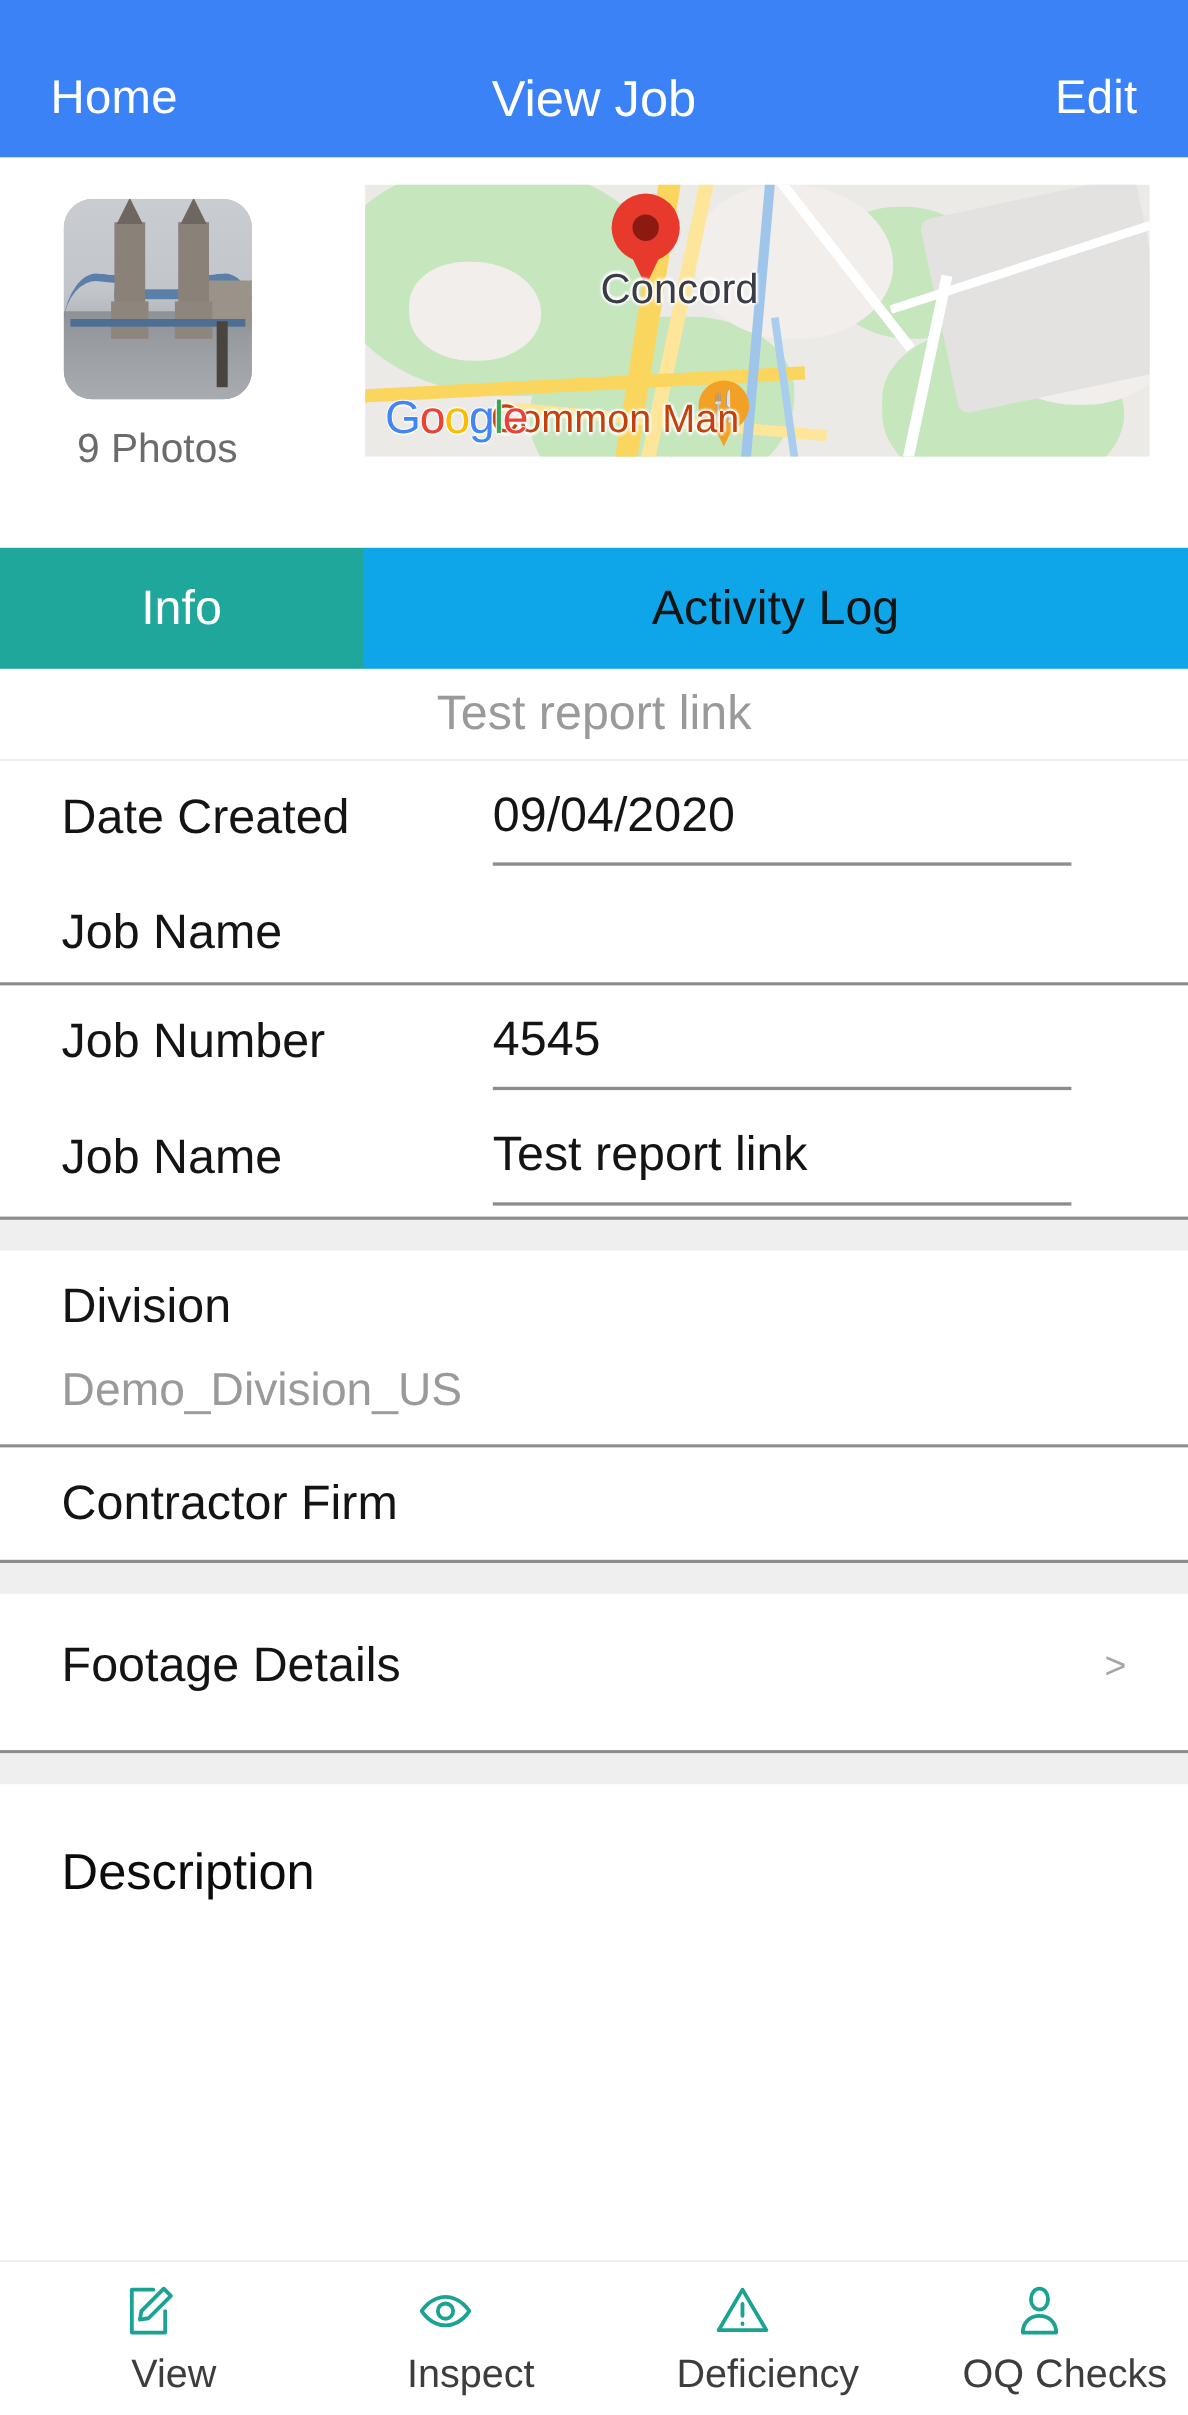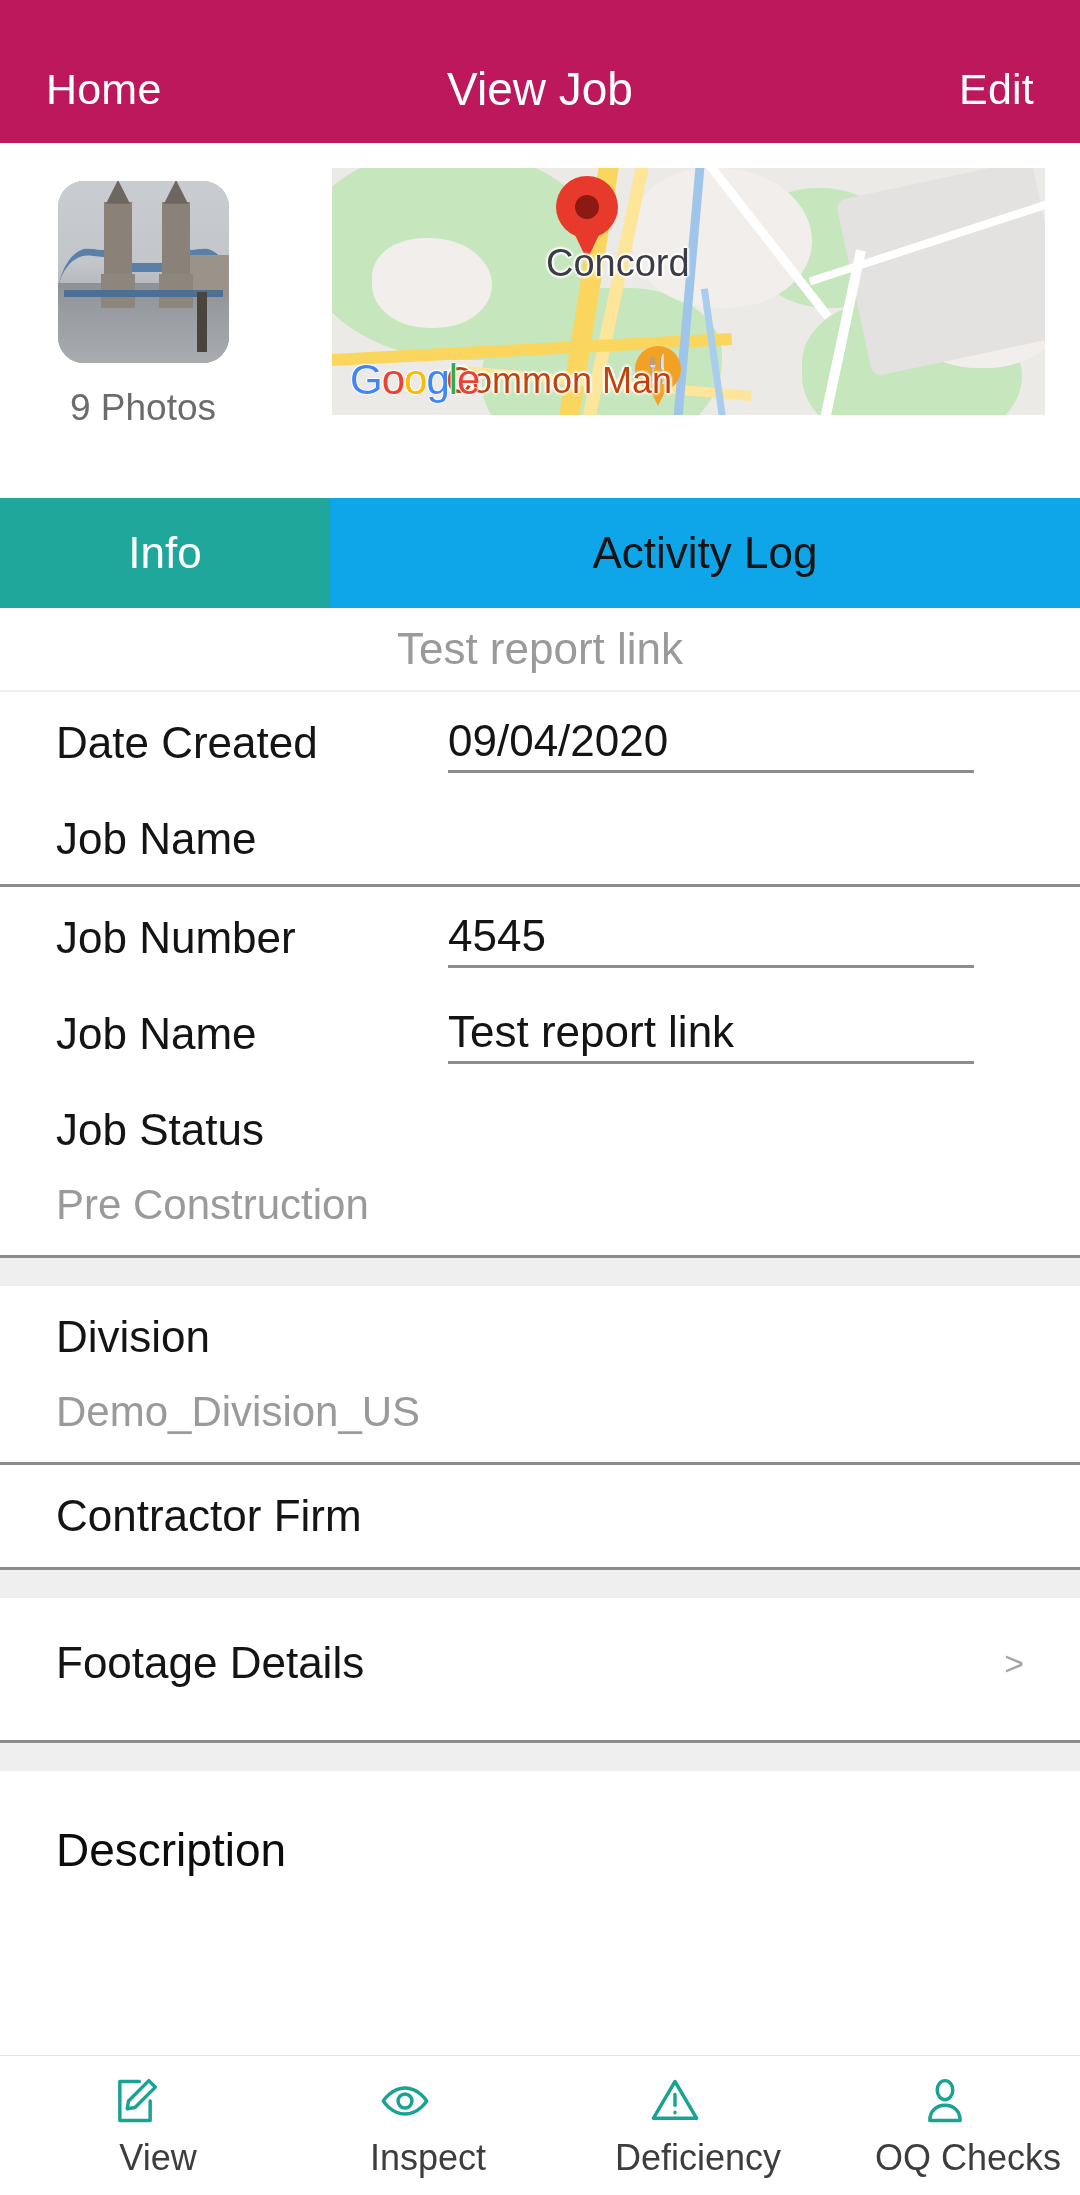--- a/index.html
+++ b/index.html
@@ -19,21 +19,21 @@
     background: #ffffff;
     overflow: hidden;
   }
 
   
   .header {
     position: absolute;
     top: 0; left: 0;
     width: 1080px;
     height: 178px;
-    background: #be185d;
+    background: #3b82f6;
     display: flex;
     align-items: center;
     justify-content: space-between;
     padding: 0 46px;
   }
   .header-btn {
     color: #ffffff;
     font-size: 43px;
     font-weight: 400;
     letter-spacing: 0.2px;
@@ -314,21 +314,21 @@
     font-size: 44px;
     color: #141414;
     padding-top: 2px;
   }
   .field-value-wrap { flex: 1; padding-right: 50px; }
   .field-value {
     font-size: 44px;
     color: #141414;
     min-height: 54px;
     border-bottom: 3px solid #8c8c8c;
-    padding-bottom: 4px;
+    padding-bottom: 18px;
   }
   .field-value.no-underline { border-bottom: none; }
 
   .stacked {
     padding: 26px 56px 26px 56px;
   }
   .stacked-label { font-size: 44px; color: #141414; }
   .stacked-value { font-size: 42px; color: #9a9a9a; margin-top: 26px; }
 
   .nav-row {
@@ -466,24 +466,20 @@
         <div class="field-value-wrap">
           <div class="field-value">4545</div>
         </div>
       </div>
       <div class="field-row">
         <div class="field-label">Job Name</div>
         <div class="field-value-wrap">
           <div class="field-value">Test report link</div>
         </div>
       </div>
-      <div class="stacked">
-        <div class="stacked-label">Job Status</div>
-        <div class="stacked-value">Pre Construction</div>
-      </div>
     </div>
 
     <div class="gap"></div>
 
     <div class="group">
       <div class="stacked">
         <div class="stacked-label">Division</div>
         <div class="stacked-value">Demo_Division_US</div>
       </div>
     </div>

